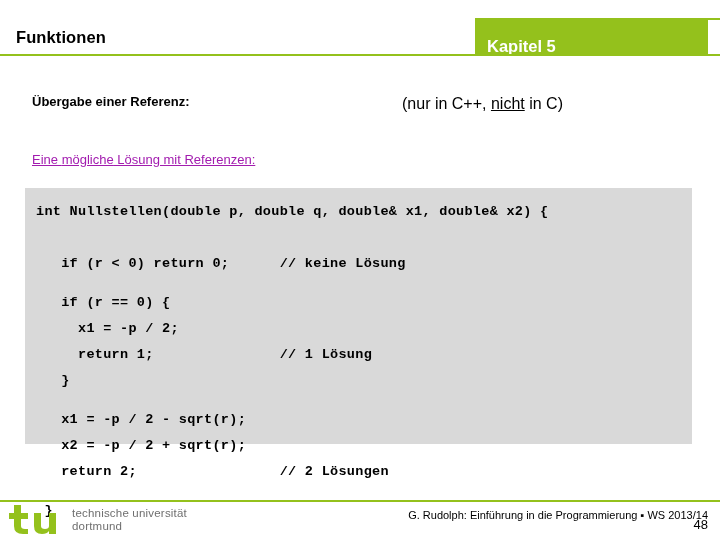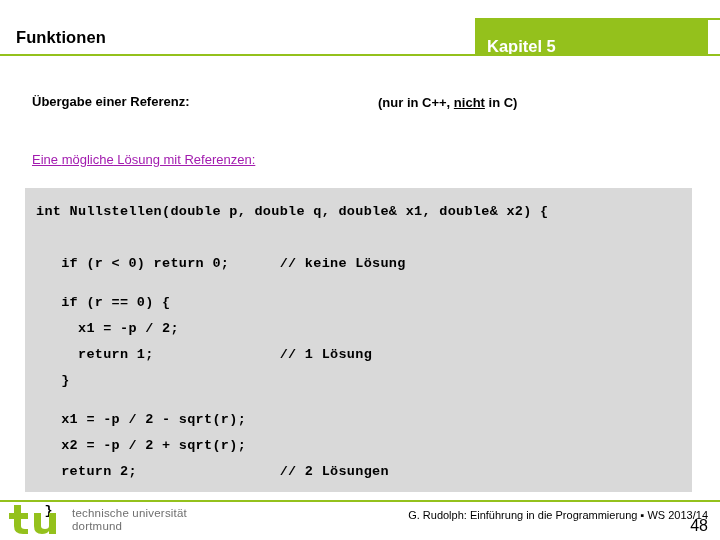--- a/index.html
+++ b/index.html
@@ -71,45 +71,44 @@
     position: absolute;
     left: 32px;
     top: 94px;
     font-size: 13px;
     font-weight: bold;
     color: #000000;
     white-space: nowrap;
   }
   .line-nurin {
     position: absolute;
-    left: 378px;
+    left: 402px;
     top: 95px;
-    font-size: 13px;
-    color: #000000;
-    white-space: nowrap;
-    font-weight: bold;
+    font-size: 16px;
+    color: #000000;
+    white-space: nowrap;
   }
   .line-moegliche {
     position: absolute;
     left: 32px;
     top: 152px;
     font-size: 13px;
     color: #a21caf;
     white-space: nowrap;
     text-decoration: underline;
   }
   .u { text-decoration: underline; }
 
   
   .code-block {
     position: absolute;
     left: 25px;
     top: 188px;
     width: 667px;
-    height: 304px;
+    height: 256px;
     background: #d9d9d9;
     box-sizing: border-box;
     padding: 11px 0 0 11px;
   }
   .code-line {
     font-family: "Liberation Mono", "DejaVu Sans Mono", monospace;
     font-size: 13.5px;
     font-weight: bold;
     color: #000000;
     line-height: 26px;
@@ -155,21 +154,21 @@
     top: 509px;
     font-size: 11px;
     color: #000000;
     white-space: nowrap;
     text-align: center;
   }
   .footer-page {
     position: absolute;
     right: 12px;
     top: 517px;
-    font-size: 16px;
+    font-size: 13px;
     color: #000000;
     white-space: nowrap;
     text-align: center;
   }
 </style>
 </head>
 <body>
 
 <div class="header-rule-top"></div>
 <div class="header">

